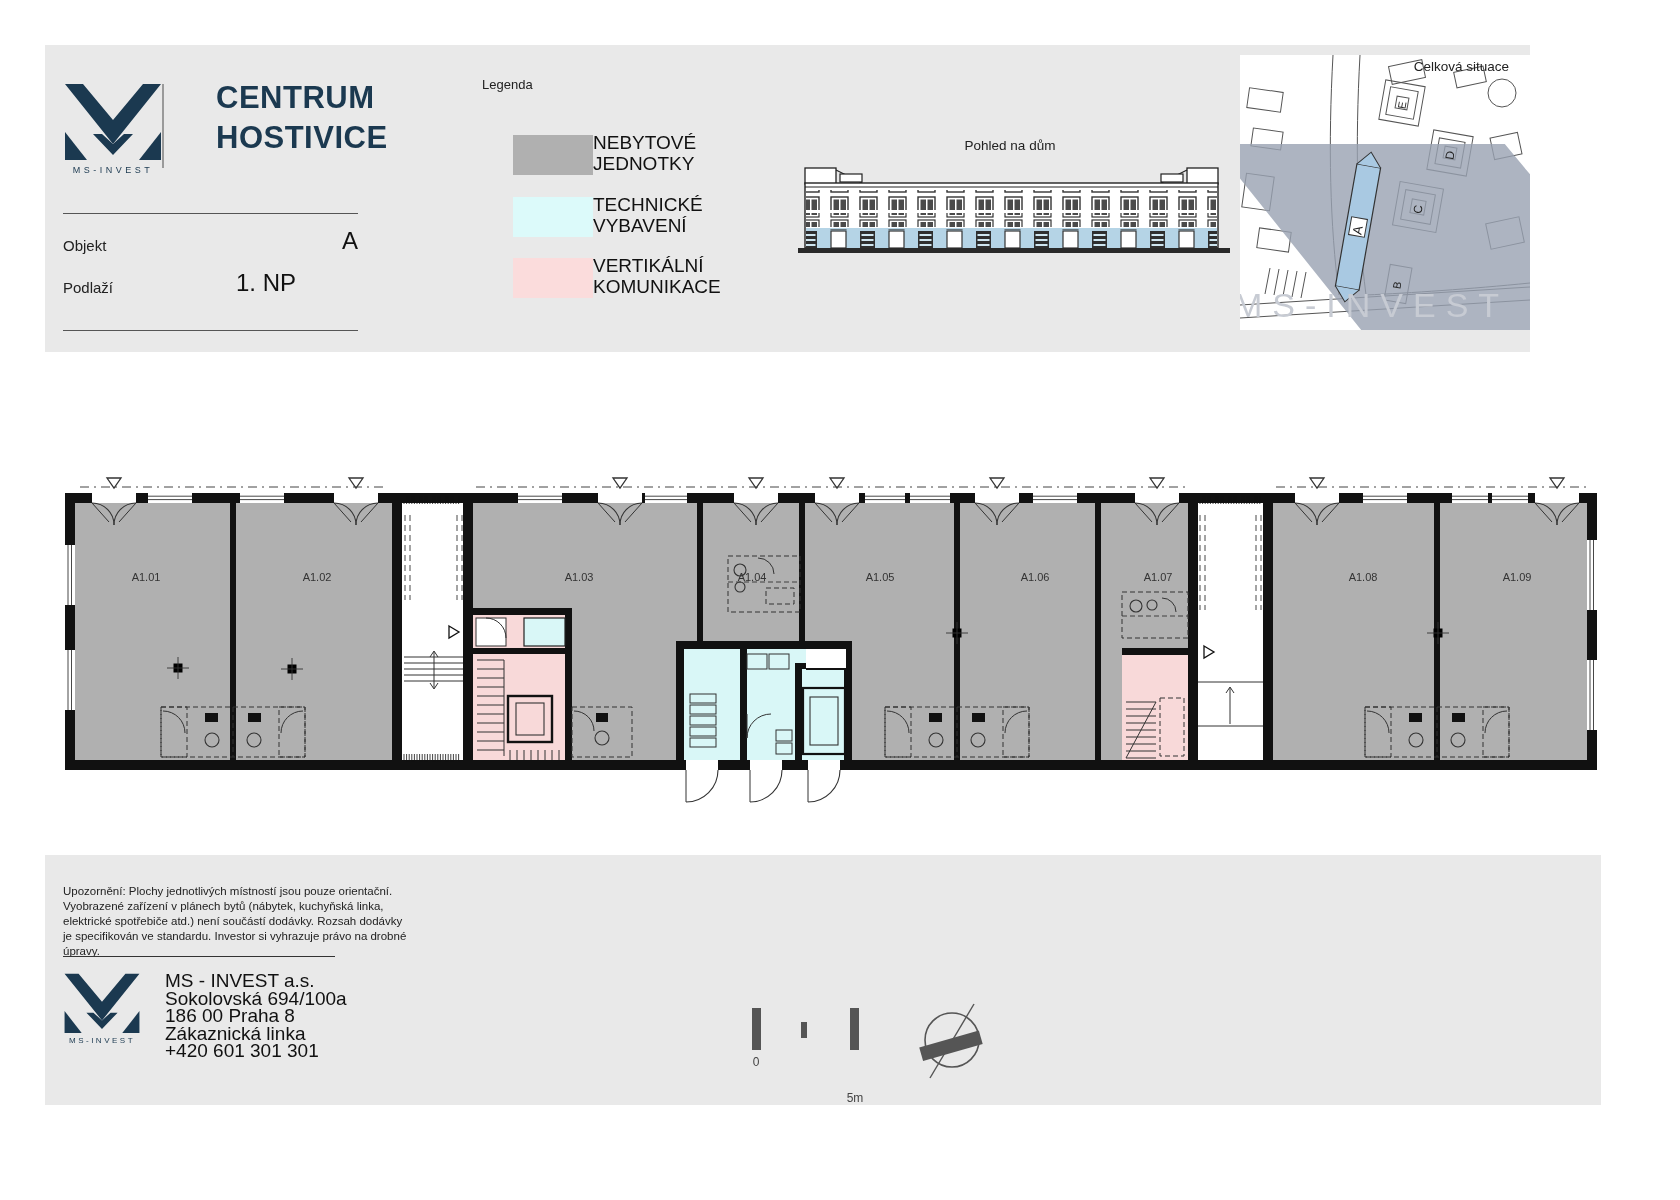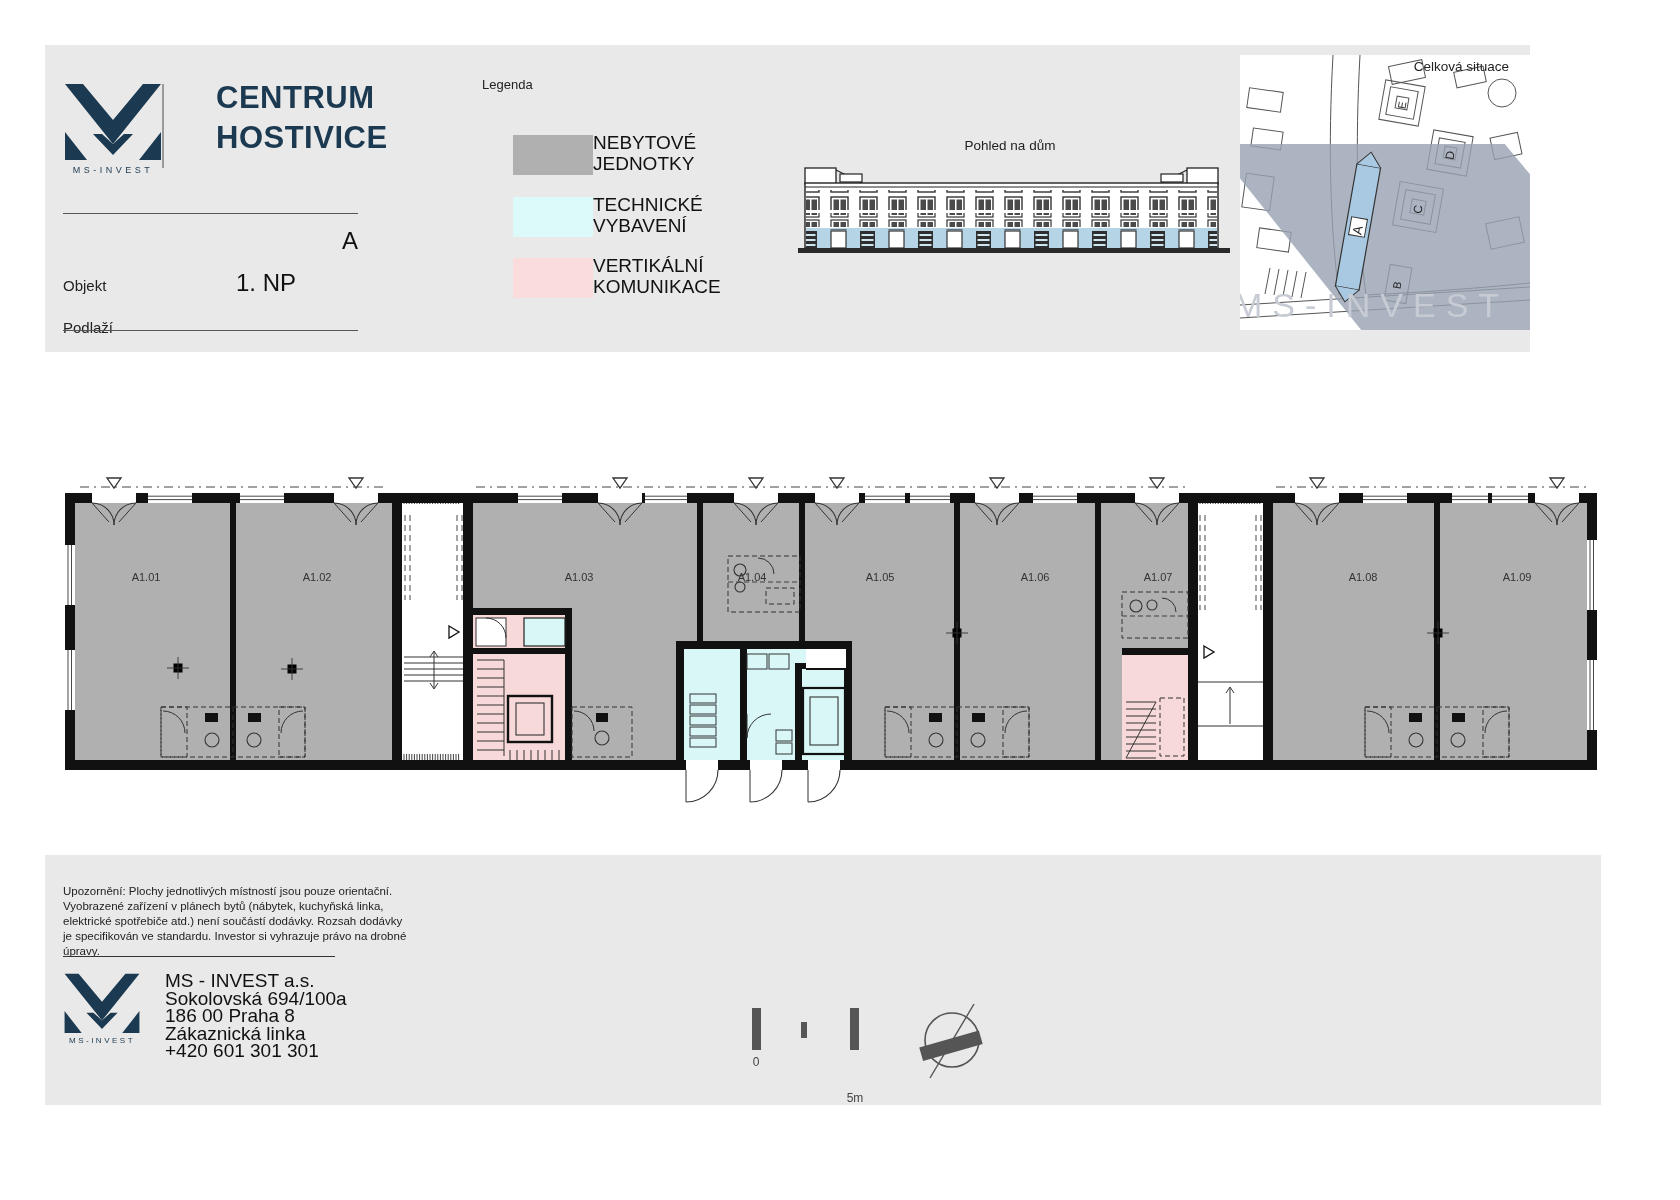--- a/index.html
+++ b/index.html
@@ -1,21 +1,21 @@
 <!DOCTYPE html>
 <html><head>
 <meta charset="utf-8">
 <style>
   html,body{margin:0;padding:0;background:#fff;width:1680px;height:1200px;
     font-family:"Liberation Sans","DejaVu Sans",sans-serif;position:relative;overflow:hidden;}
   .abs{position:absolute;}
   .band{position:absolute;background:#e9e9e9;}
   .brand-title{font-size:31px;font-weight:700;color:#1b3950;line-height:40px;letter-spacing:.5px;margin-left:40px;}
   .logo-caption{font-size:9px;letter-spacing:3.5px;color:#1b3950;text-align:center;}
-  .field-label{font-size:15px;color:#222;margin-top:40px;}
+  .field-label{font-size:15px;color:#222;}
   .field-value{font-size:24px;color:#111;text-align:right;}
   .hr{position:absolute;border-top:1.6px solid #555;}
   .legend-title{font-size:13px;color:#222;}
   .legend-swatch{position:absolute;left:468px;width:80px;height:40px;}
   .legend-label{position:absolute;left:548px;font-size:19px;line-height:21px;color:#111;white-space:pre-line;}
   .small-title{font-size:13.5px;color:#222;}
   .map-box{position:absolute;left:1240px;top:55px;width:290px;height:275px;background:#fff;}
   .disclaimer{font-size:11.5px;line-height:15px;color:#222;white-space:pre-line;}
   .address{font-size:19px;line-height:17.5px;color:#111;}
   .scale-bar{position:absolute;background:#555;}

